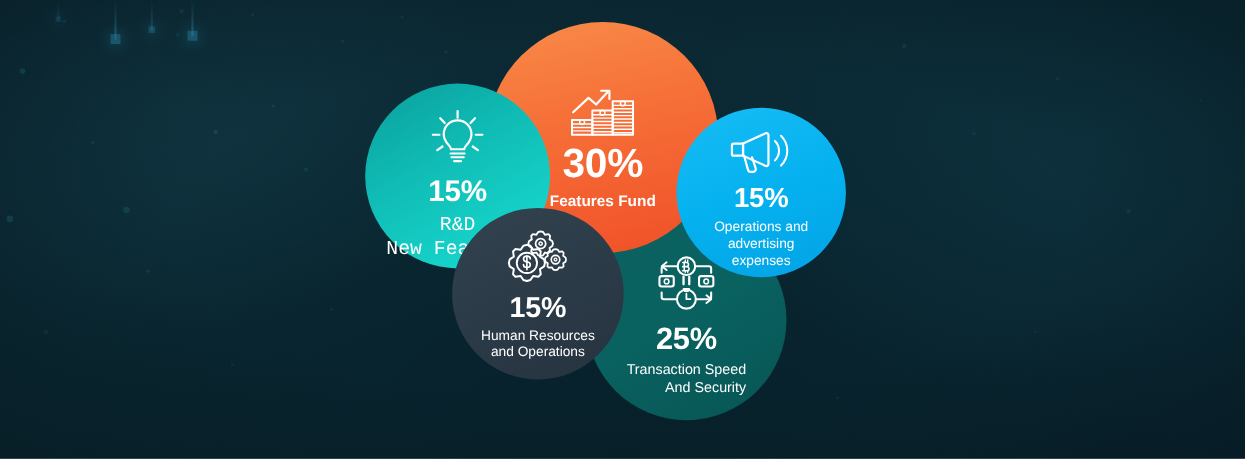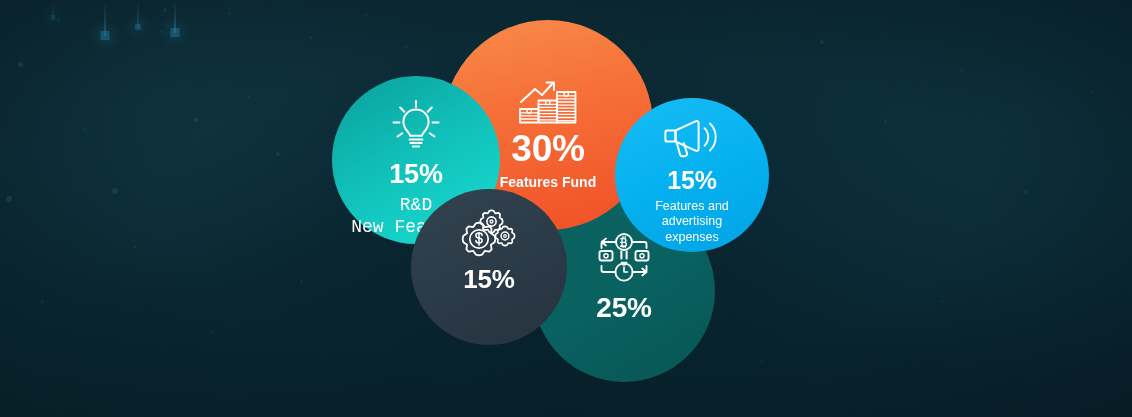--- a/index.html
+++ b/index.html
@@ -196,20 +196,22 @@
         <path d="M28.4 19.5v7M33.6 19.5v7" stroke-width="2.1"></path>
         <circle cx="31" cy="40" r="8.6"></circle>
         <path d="M31 35v5h3.6" stroke-width="1.6"></path>
         <path d="M28.4 30.6h5.2l-1.2 2.2h-2.8z" stroke-width="1.5"></path>
         <path d="M22.4 40H10.5a2 2 0 0 1-2-2v-4"></path>
         <path d="M39.6 40h11.9a2 2 0 0 0 2-2v-4"></path>
         <path d="M49.2 36.5 53.6 40l-4.4 3.5" stroke-width="1.7"></path>
       </svg>
     </span>
     <span class="c-pct">25%</span>
+    <span class="c-label">Transaction Speed
+And Security</span>
   </div>
 
   <div class="circle c-orange" id="circle-reserve">
     <span class="c-icon">
       <svg width="66" height="54" viewBox="0 0 66 54" fill="none" stroke="#ffffff" stroke-width="1.8" stroke-linecap="round" stroke-linejoin="round">
         <path d="M6 30 20 17l7 6 11-12" stroke-width="2"></path>
         <path d="M31.5 10.5H39v7.5" stroke-width="2"></path>
         <rect x="5" y="37" width="18.5" height="13.5"></rect>
         <path d="M5 40.8h18.5M5 43.9h18.5M5 47h18.5" stroke-width="1.3"></path>
         <circle cx="14.2" cy="39" r="2.2" stroke-width="1.3"></circle>
@@ -246,21 +248,21 @@
     <span class="c-icon">
       <svg width="58" height="44" viewBox="0 0 58 44" fill="none" stroke="#ffffff" stroke-width="2" stroke-linecap="round" stroke-linejoin="round">
         <path d="M4 14.5h8.5v11H4a1.6 1.6 0 0 1-1.6-1.6v-7.8A1.6 1.6 0 0 1 4 14.5z"></path>
         <path d="M12.5 14.5 33 5.2c1.2-.6 2.6.3 2.6 1.7v26.2c0 1.4-1.4 2.3-2.6 1.7L12.5 25.5z"></path>
         <path d="M13.5 25.8 17 38.4c.3 1.1 1.3 1.8 2.4 1.8h2.3c1.6 0 2.8-1.6 2.3-3.2l-3.3-9.9"></path>
         <path d="M41.5 12.2c2.4 2.5 3.7 5.6 3.7 8.8s-1.3 6.3-3.7 8.8" stroke-width="1.9"></path>
         <path d="M47 7.5c3.7 3.7 5.7 8.5 5.7 13.5S50.7 30.8 47 34.5" stroke-width="1.9"></path>
       </svg>
     </span>
     <span class="c-pct">15%</span>
-    <span class="c-label">Features and
+    <span class="c-label">Operations and
 advertising
 expenses</span>
   </div>
 
   <div class="circle c-slate" id="circle-hr">
     <span class="c-icon">
       <svg width="56" height="48" viewBox="0 0 56 48" fill="none" stroke="#ffffff" stroke-width="1.8" stroke-linecap="round" stroke-linejoin="round">
 
         <g transform="translate(30.5,12.5)">
           <path d="M0,-11.2 2.2,-10.6 3.9,-8.1 7.1,-8.6 8.6,-7.1 8.1,-3.9 10.6,-2.2 11.2,0 10.6,2.2 8.1,3.9 8.6,7.1 7.1,8.6 3.9,8.1 2.2,10.6 0,11.2 -2.2,10.6 -3.9,8.1 -7.1,8.6 -8.6,7.1 -8.1,3.9 -10.6,2.2 -11.2,0 -10.6,-2.2 -8.1,-3.9 -8.6,-7.1 -7.1,-8.6 -3.9,-8.1 -2.2,-10.6 Z" stroke-width="1.7"></path>
@@ -276,16 +278,18 @@
 
         <g transform="translate(18,30)">
           <path d="M0,-16.4 3.2,-15.6 5.7,-11.9 10.4,-12.6 12.6,-10.4 11.9,-5.7 15.6,-3.2 16.4,0 15.6,3.2 11.9,5.7 12.6,10.4 10.4,12.6 5.7,11.9 3.2,15.6 0,16.4 -3.2,15.6 -5.7,11.9 -10.4,12.6 -12.6,10.4 -11.9,5.7 -15.6,3.2 -16.4,0 -15.6,-3.2 -11.9,-5.7 -12.6,-10.4 -10.4,-12.6 -5.7,-11.9 -3.2,-15.6 Z" stroke-width="1.8"></path>
           <circle cx="0" cy="0" r="9.2" stroke-width="1.7"></circle>
           <path d="M0,-6.2 v12.4" stroke-width="1.5"></path>
           <path d="M3.1,-3.6c0-1.5-1.4-2.5-3.1-2.5s-3.1 1-3.1 2.5 1.4 2.3 3.1 2.6 3.1 1.1 3.1 2.6-1.4 2.5-3.1 2.5-3.1-1-3.1-2.5" stroke-width="1.5"></path>
         </g>
       </svg>
     </span>
     <span class="c-pct">15%</span>
+    <span class="c-label">Human Resources
+and Operations</span>
   </div>
 
   <div class="bg-vignette"></div>
 </div>
 
 </body></html>

